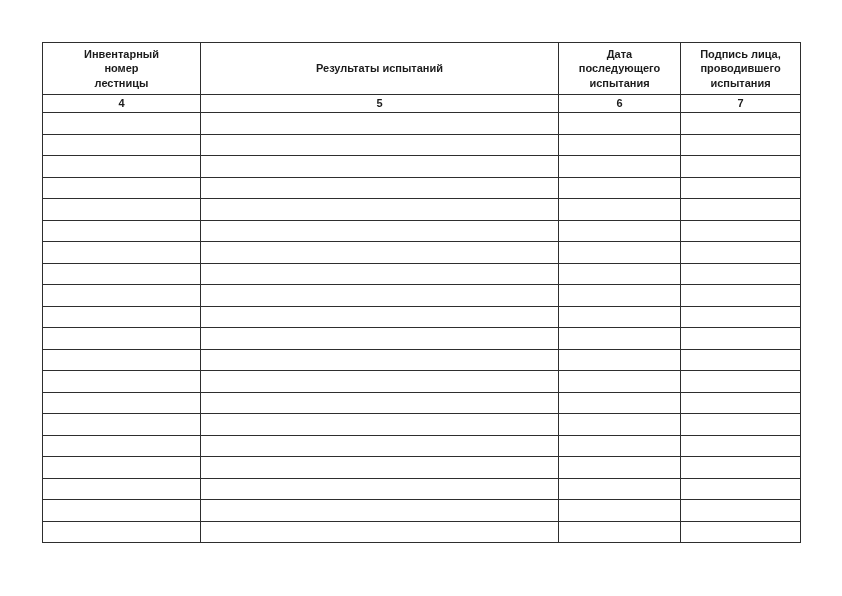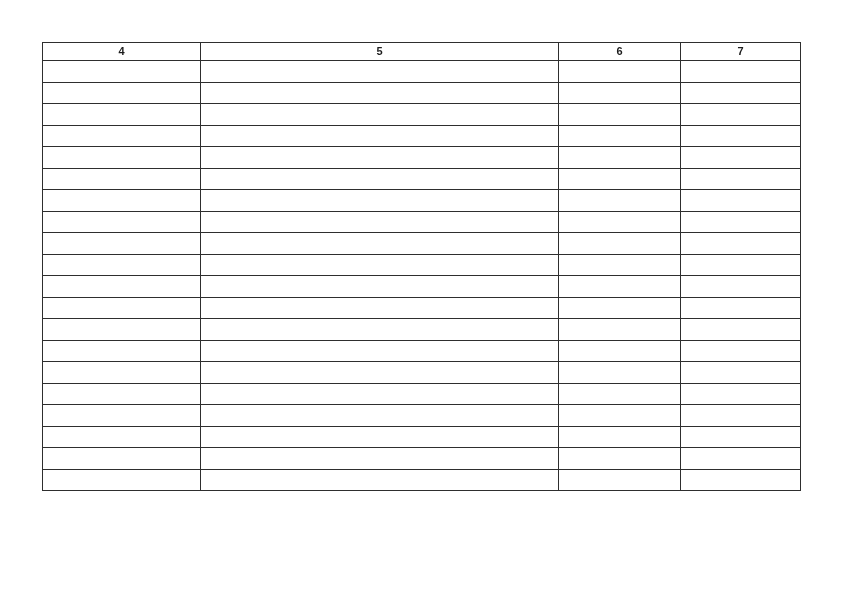--- a/index.html
+++ b/index.html
@@ -58,20 +58,32 @@
 <div class="page">
   <table class="log-table">
     <colgroup>
       <col class="c1">
       <col class="c2">
       <col class="c3">
       <col class="c4">
     </colgroup>
     <thead>
       <tr>
+        <th class="col-header">Инвентарный
+номер
+лестницы</th>
+        <th class="col-header">Результаты испытаний</th>
+        <th class="col-header">Дата
+последующего
+испытания</th>
+        <th class="col-header">Подпись лица,
+проводившего
+испытания</th>
+      </tr>
+      <tr>
         <td class="num-cell">4</td>
         <td class="num-cell">5</td>
         <td class="num-cell">6</td>
         <td class="num-cell">7</td>
       </tr>
     </thead>
     <tbody>
         <tr>
           <td class="empty-cell"></td>
           <td class="empty-cell"></td>

